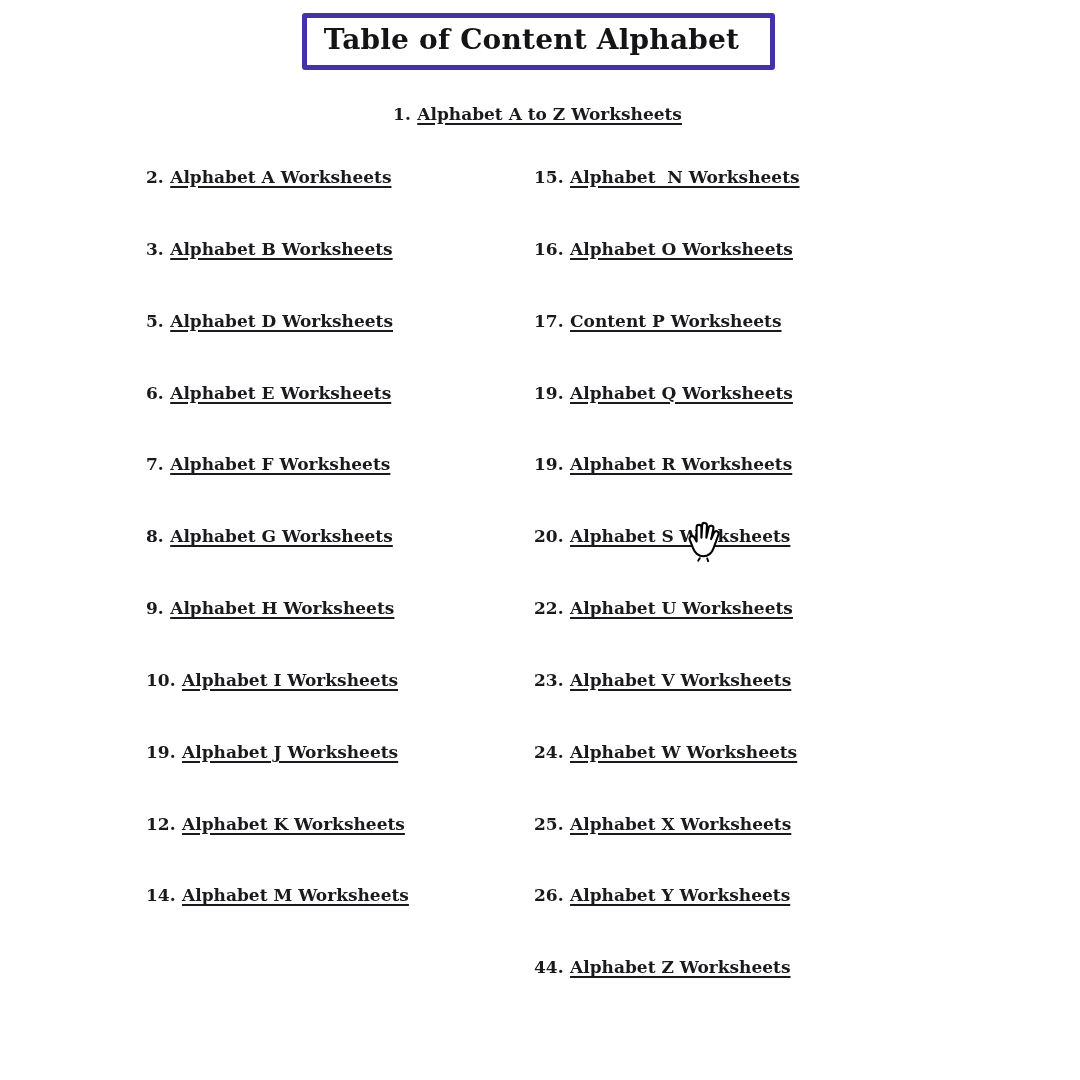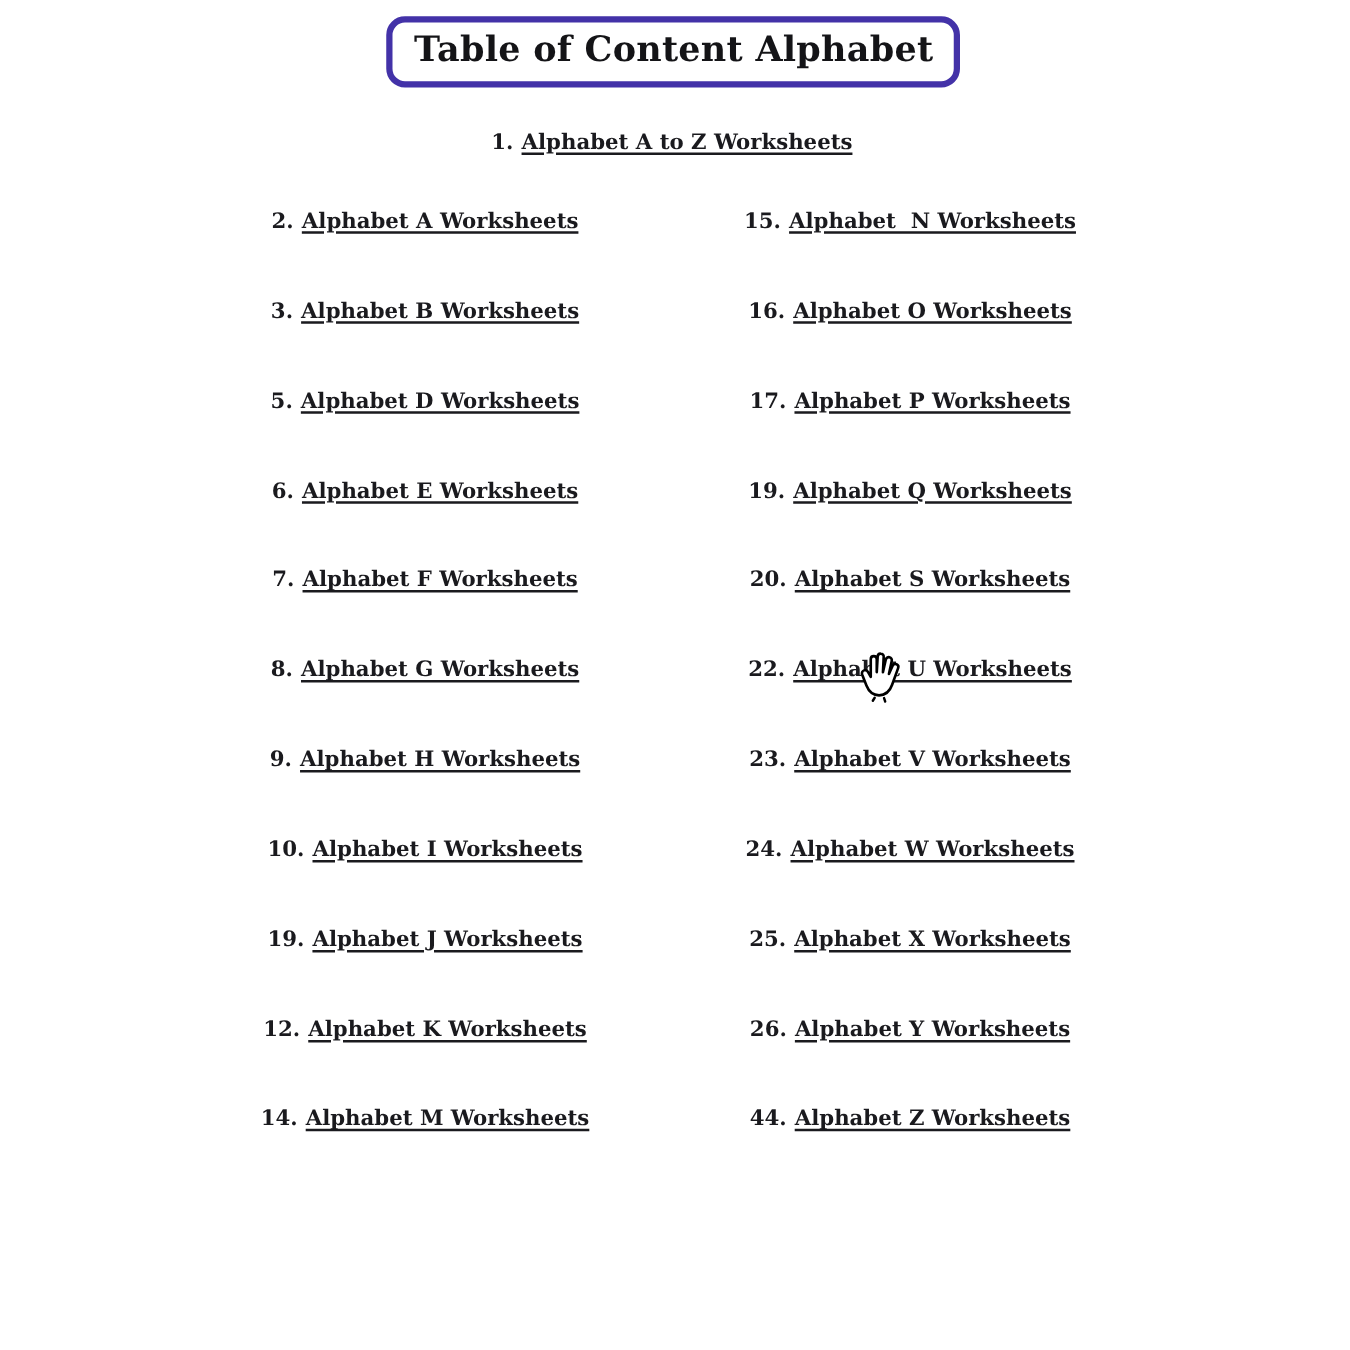--- a/index.html
+++ b/index.html
@@ -22,22 +22,22 @@
   }
   
   .title-row{
     position:absolute;
     top:13px;left:0;width:1077px;
     text-align:center;
   }
   .title-box{
     display:inline-block;
     border:5px solid var(--accent);
-    border-radius:15px;
-    padding:7px 16px 9px 17px;
+    border-radius:3px;
+    padding:7px 31px 9px 17px;
     background:var(--bg);
   }
   .title-box h1{
     font-size:28px;
     font-weight:700;
     letter-spacing:0.2px;
     color:#141417;
     line-height:1.1;
     white-space:pre;
   }
@@ -73,21 +73,20 @@
     width:776px;
     display:flex;
   }
   .col{
     width:388px;
     display:flex;
     flex-direction:column;
   }
   .col .toc-item{
     height:71.85px;
-    text-align:center;
   }
   
   .cursor{
     position:absolute;
     left:684px;top:515px;
     width:48px;height:48px;
     pointer-events:none;
   }
 </style>
 </head>
@@ -131,24 +130,25 @@
 
 
         <div class="toc-item"><span class="num">14.</span><a href="#">Alphabet M Worksheets</a></div>
       </div>
     <div class="col">
 
         <div class="toc-item"><span class="num">15.</span><a href="#">Alphabet  N Worksheets</a></div>
 
         <div class="toc-item"><span class="num">16.</span><a href="#">Alphabet O Worksheets</a></div>
 
-        <div class="toc-item"><span class="num">17.</span><a href="#">Alphabet P Worksheets</a></div>
+        <div class="toc-item"><span class="num">17.</span><a href="#">Content P Worksheets</a></div>
 
         <div class="toc-item"><span class="num">19.</span><a href="#">Alphabet Q Worksheets</a></div>
 
+        <div class="toc-item"><span class="num">19.</span><a href="#">Alphabet R Worksheets</a></div>
 
         <div class="toc-item"><span class="num">20.</span><a href="#">Alphabet S Worksheets</a></div>
 
 
         <div class="toc-item"><span class="num">22.</span><a href="#">Alphabet U Worksheets</a></div>
 
         <div class="toc-item"><span class="num">23.</span><a href="#">Alphabet V Worksheets</a></div>
 
         <div class="toc-item"><span class="num">24.</span><a href="#">Alphabet W Worksheets</a></div>
 

